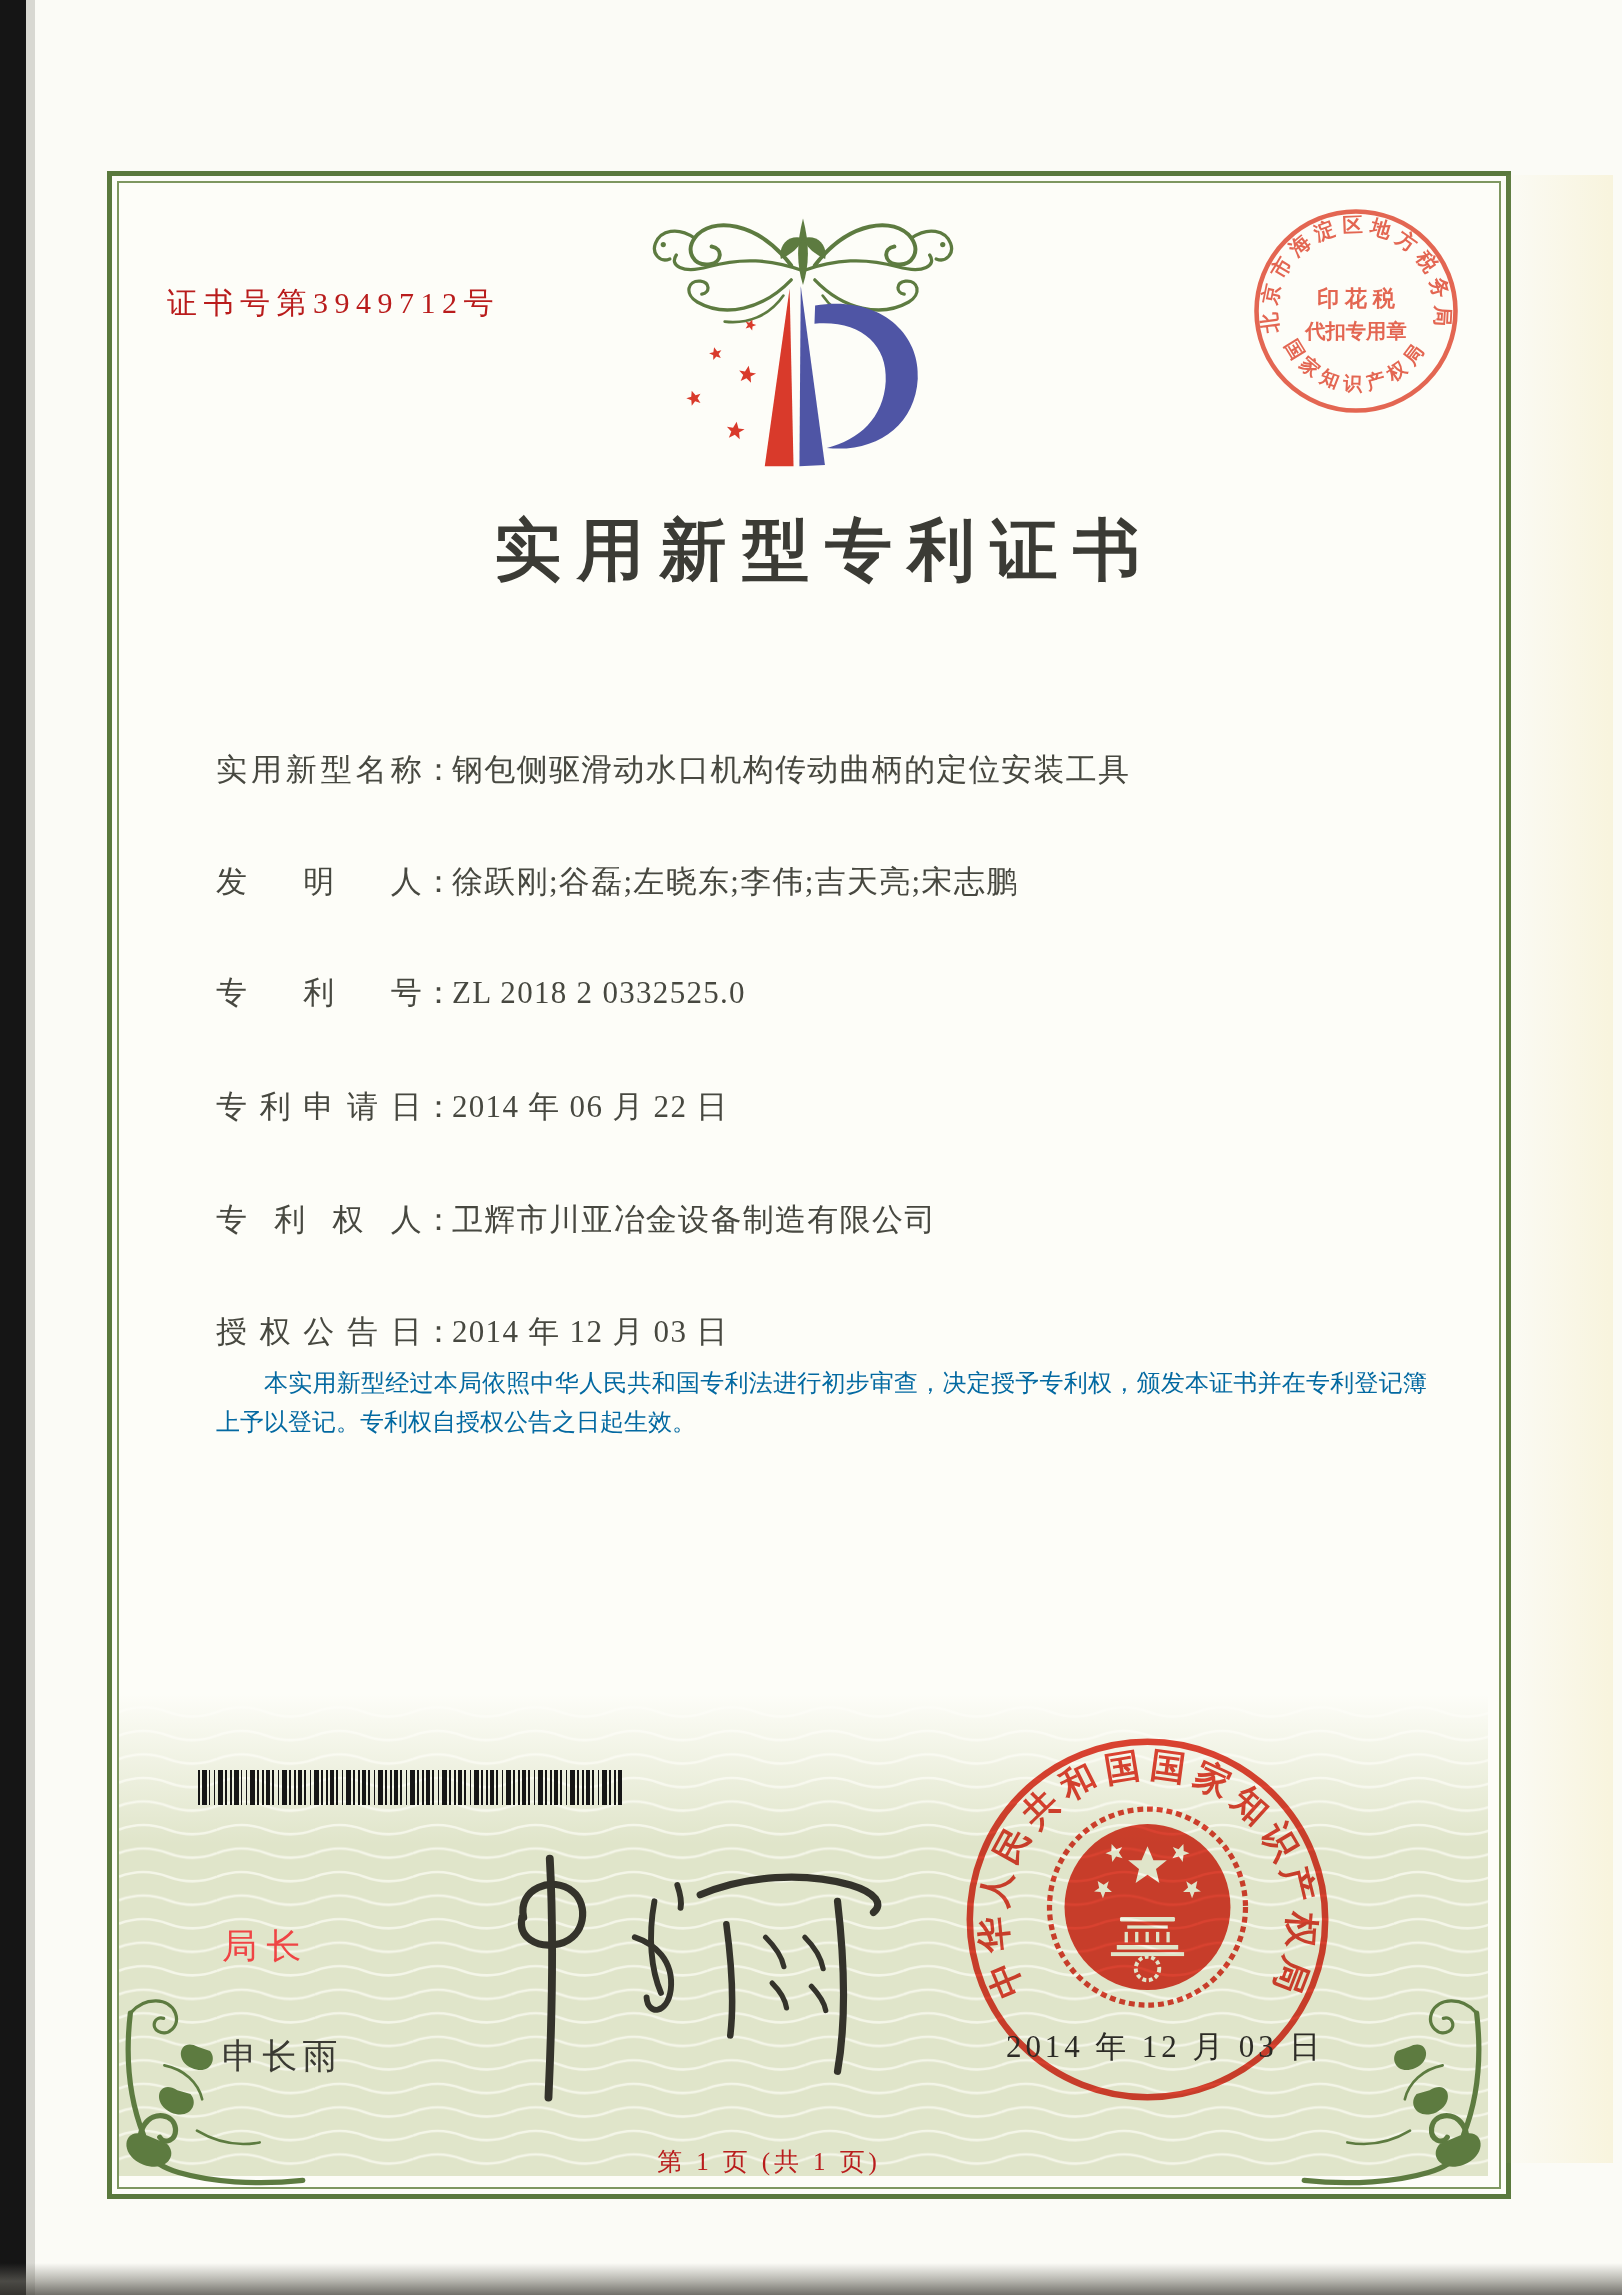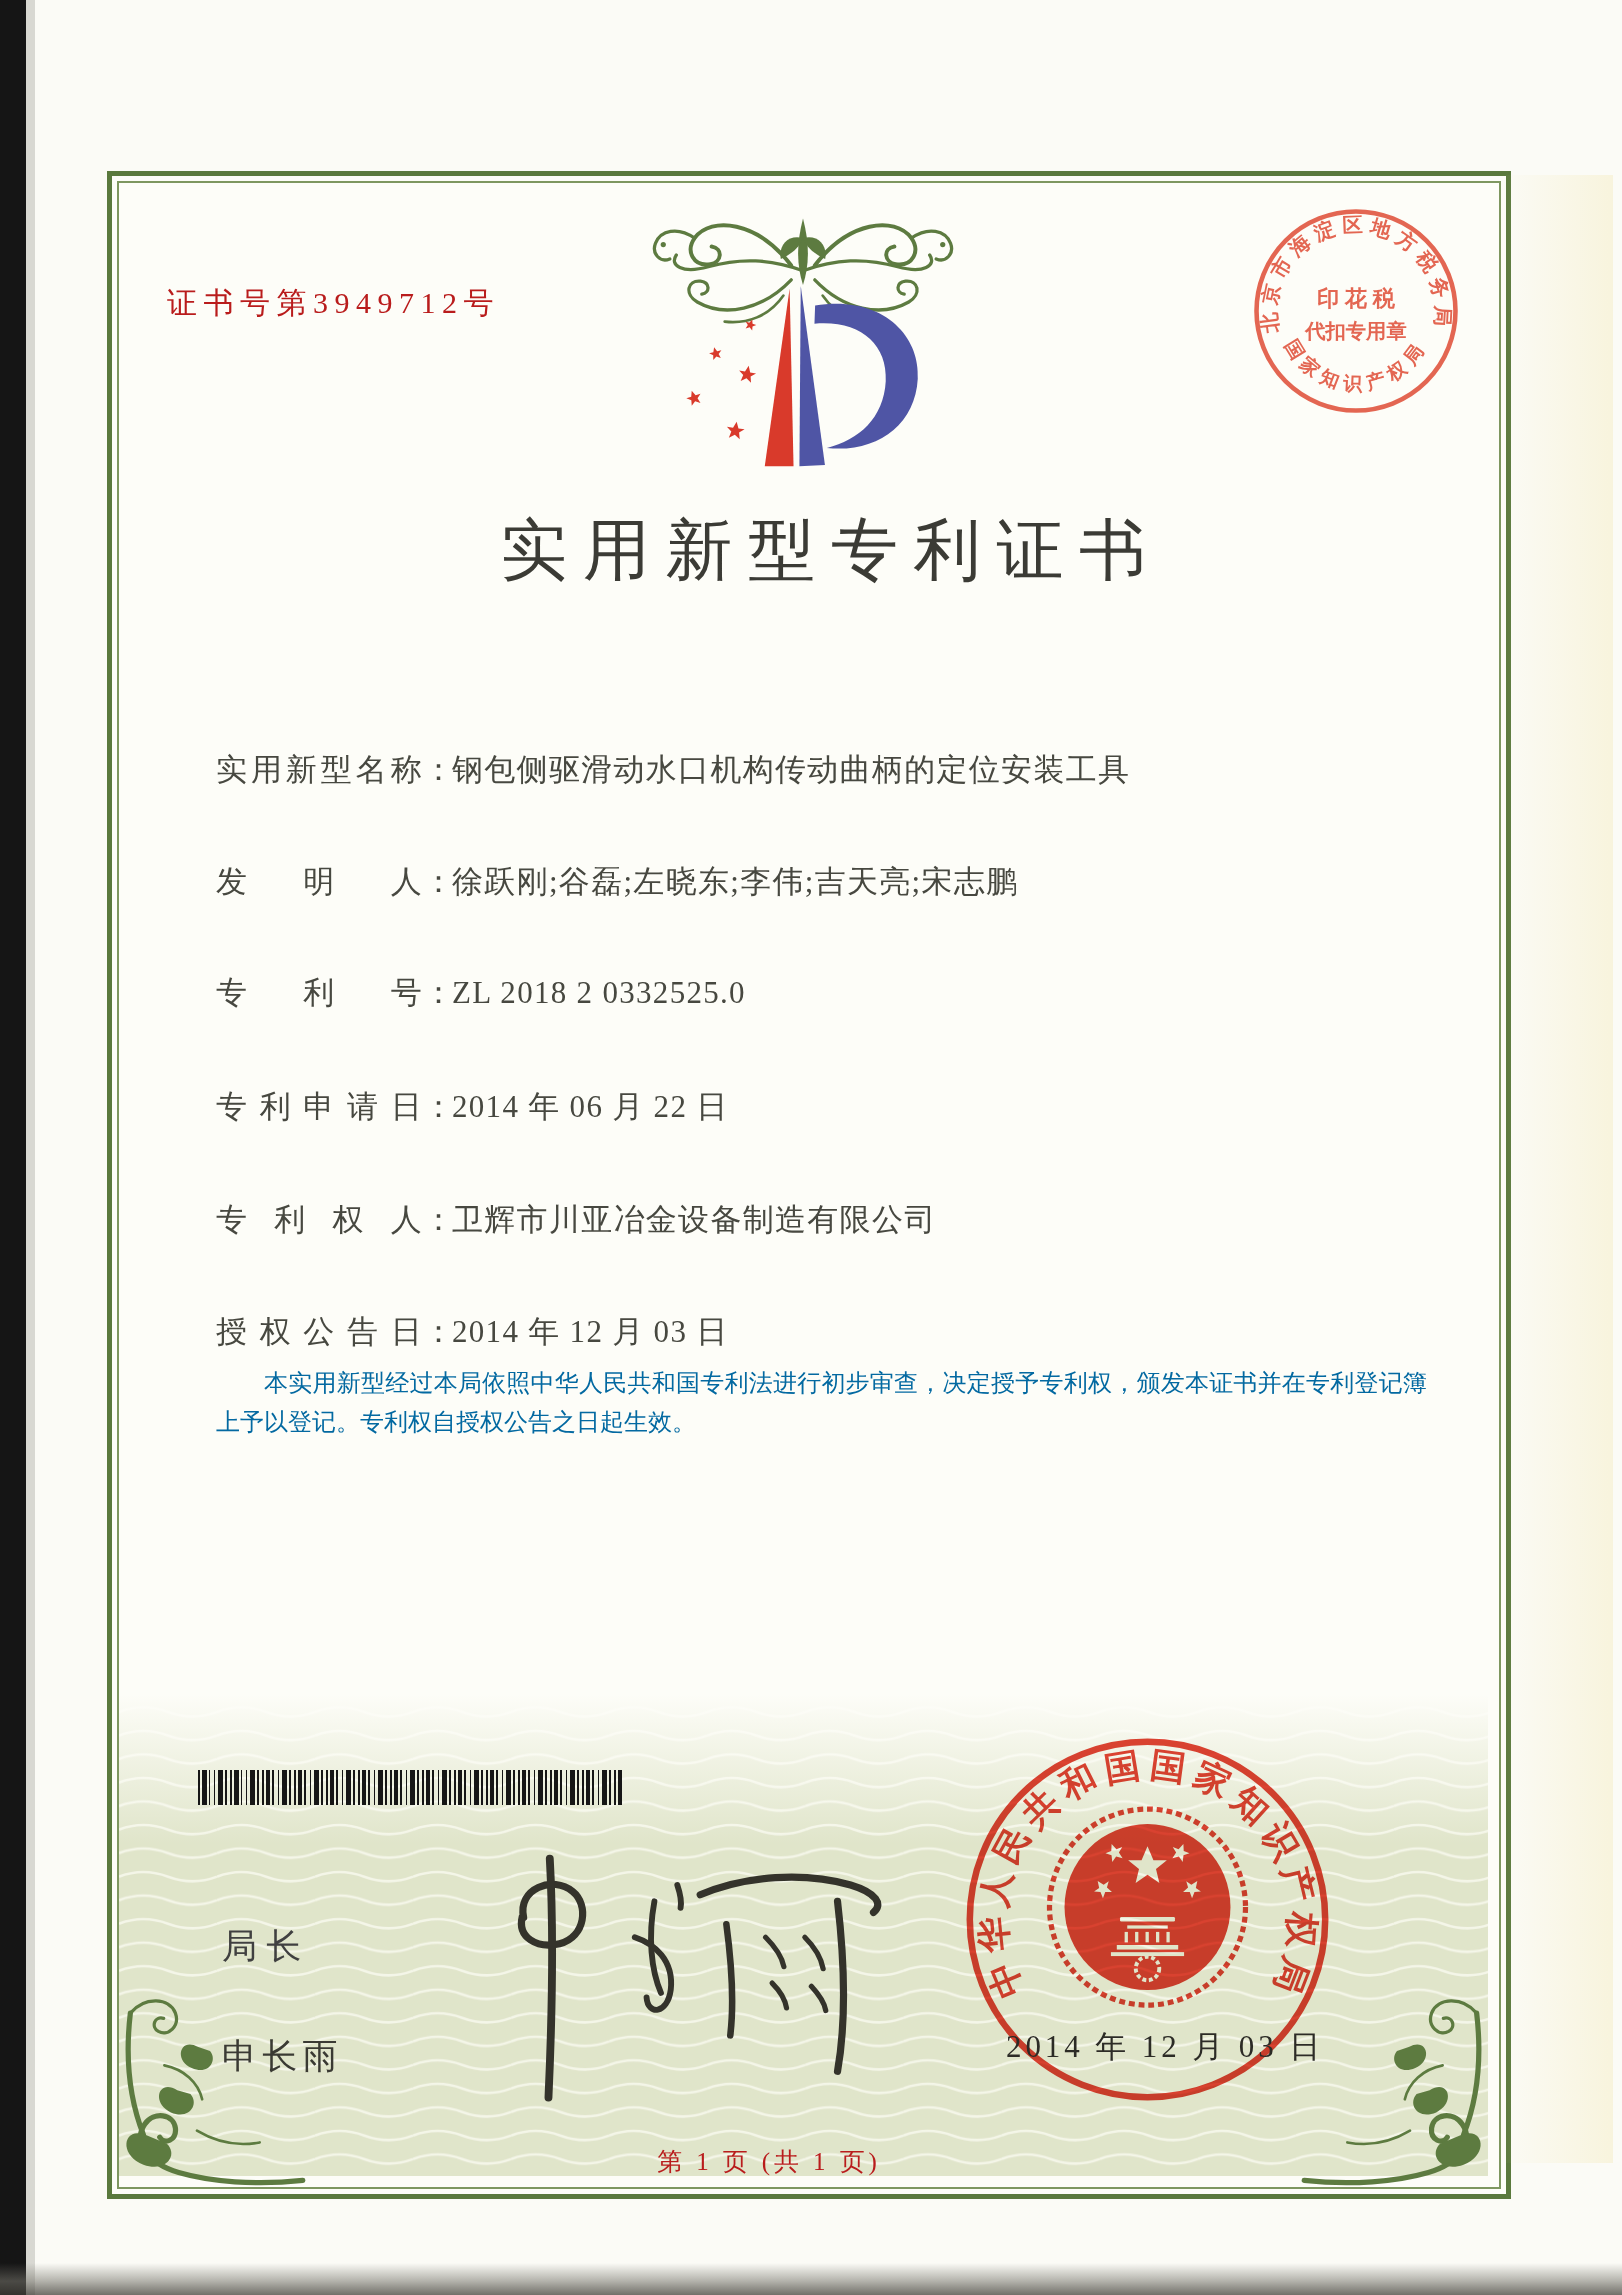--- a/index.html
+++ b/index.html
@@ -24,35 +24,35 @@
   .waves-fade{left:119px;top:1674px;width:1369px;height:170px;z-index:1;
     background:linear-gradient(to bottom,#fdfdf8 12%,rgba(253,253,248,0));}
   
   .crest{left:607px;top:161px;width:392px;height:222px;z-index:2;}
   .corner-l{left:99px;top:1987px;width:209px;height:209px;z-index:2;}
   .corner-r{left:1299px;top:1987px;width:209px;height:209px;z-index:2;}
   
   .cert-number{left:167px;top:275px;font-size:30px;letter-spacing:6.5px;color:#b91c1c;z-index:3;margin-top:8px;}
   .logo{left:668px;top:283px;width:255px;height:190px;z-index:3;}
   .stamp{left:1248px;top:203px;width:216px;height:216px;z-index:4;opacity:.88;mix-blend-mode:multiply;}
-  .title{left:112px;width:1394px;top:505px;text-align:center;font-size:67px;font-weight:normal;
-    letter-spacing:15.7px;padding-left:22px;color:#3b3b35;z-index:3;}
+  .title{left:119px;width:1394px;top:505px;text-align:center;font-size:67px;font-weight:bold;
+    letter-spacing:15.7px;padding-left:9px;color:#3b3b35;z-index:3;}
   .field{left:216px;width:1243px;font-size:31px;color:#474840;letter-spacing:1.3px;z-index:3;white-space:nowrap;}
   .flabel{display:inline-block;width:207px;text-align:justify;text-align-last:justify;text-justify:inter-character;vertical-align:bottom;margin-top:11px;}
   .fcolon{display:inline-block;width:29px;}
   .f1{top:738px;} .f2{top:850px;} .f3{top:961px;} .f4{top:1075px;} .f5{top:1188px;} .f6{top:1300px;}
   .paras{left:216px;top:1364px;width:1211px;font-size:24px;line-height:1.62;color:#0369a1;
     text-align:justify;z-index:3;}
   .paras p{margin:0;text-indent:2em;}
   .barcode{left:198px;top:1770px;width:425px;height:35px;z-index:3;
     background:repeating-linear-gradient(90deg,
       #161616 0 2px,transparent 2px 3.9px,#161616 3.9px 8.5px,transparent 8.5px 10.5px,
       #161616 10.5px 12.4px,transparent 12.4px 15.7px,#161616 15.7px 17px,transparent 17px 20px,
       #161616 20px 25px,transparent 25px 27px,#161616 27px 29px,transparent 29px 32px);}
-  .signer-title{left:222px;top:1923px;font-size:35px;letter-spacing:9.2px;color:#404040;z-index:3;font-family:Liberation Mono, monospace;}
+  .signer-title{left:222px;top:1923px;font-size:35px;letter-spacing:9.2px;color:#ef4444;z-index:3;font-family:Liberation Mono, monospace;}
   .signer-name{left:222px;top:2033px;font-size:35px;letter-spacing:5.2px;color:#3a3a33;z-index:3;}
   .signature{left:419px;top:1839px;width:497px;height:275px;z-index:3;}
   .seal{left:960px;top:1732px;width:375px;height:375px;z-index:4;opacity:.93;mix-blend-mode:multiply;}
   .seal-date{left:1006px;top:2026px;font-size:31px;letter-spacing:3.9px;color:#2c2b26;z-index:5;}
   .footer{left:72px;width:1394px;top:2145px;text-align:center;font-size:25px;letter-spacing:3.9px;color:#b91c1c;z-index:3;}
 </style>
 </head>
 <body>
 
 <div class="abs scan-strip"></div>

